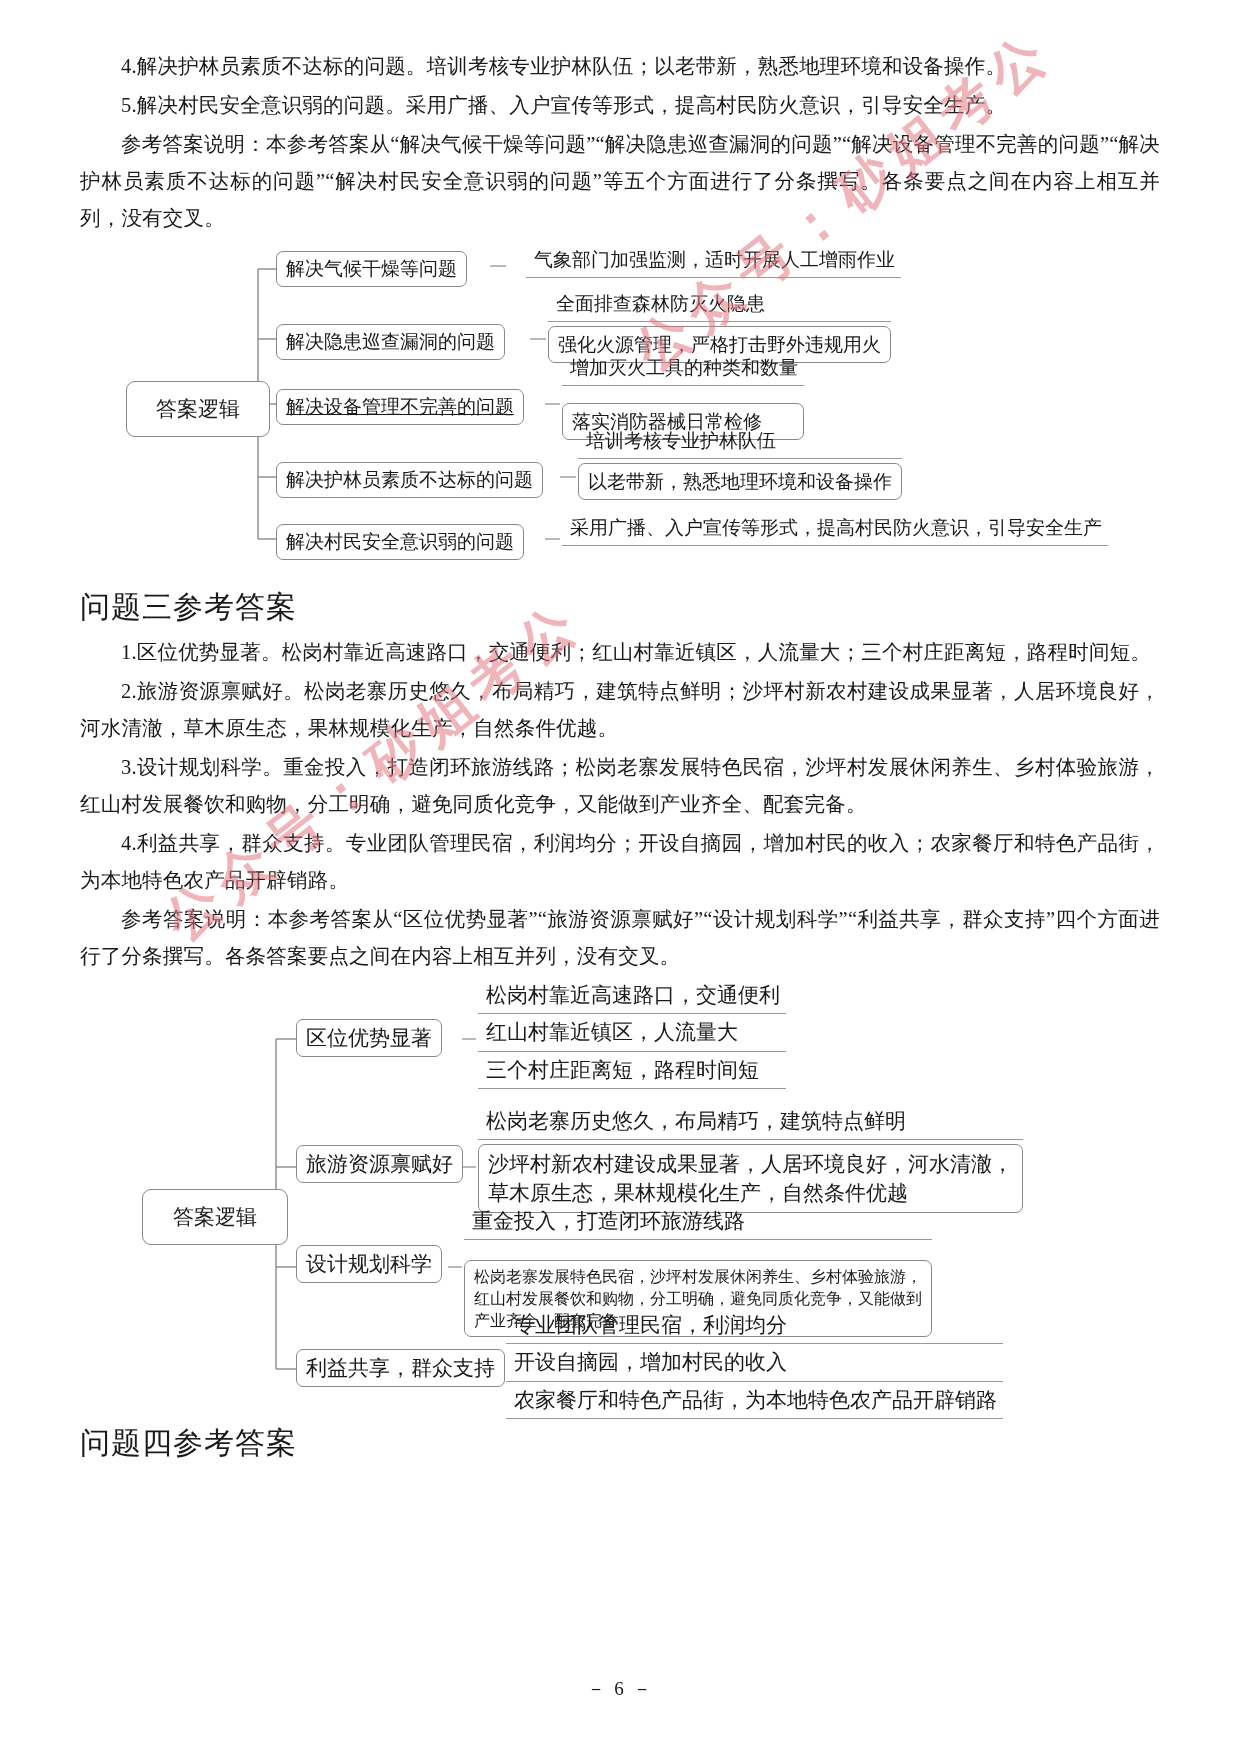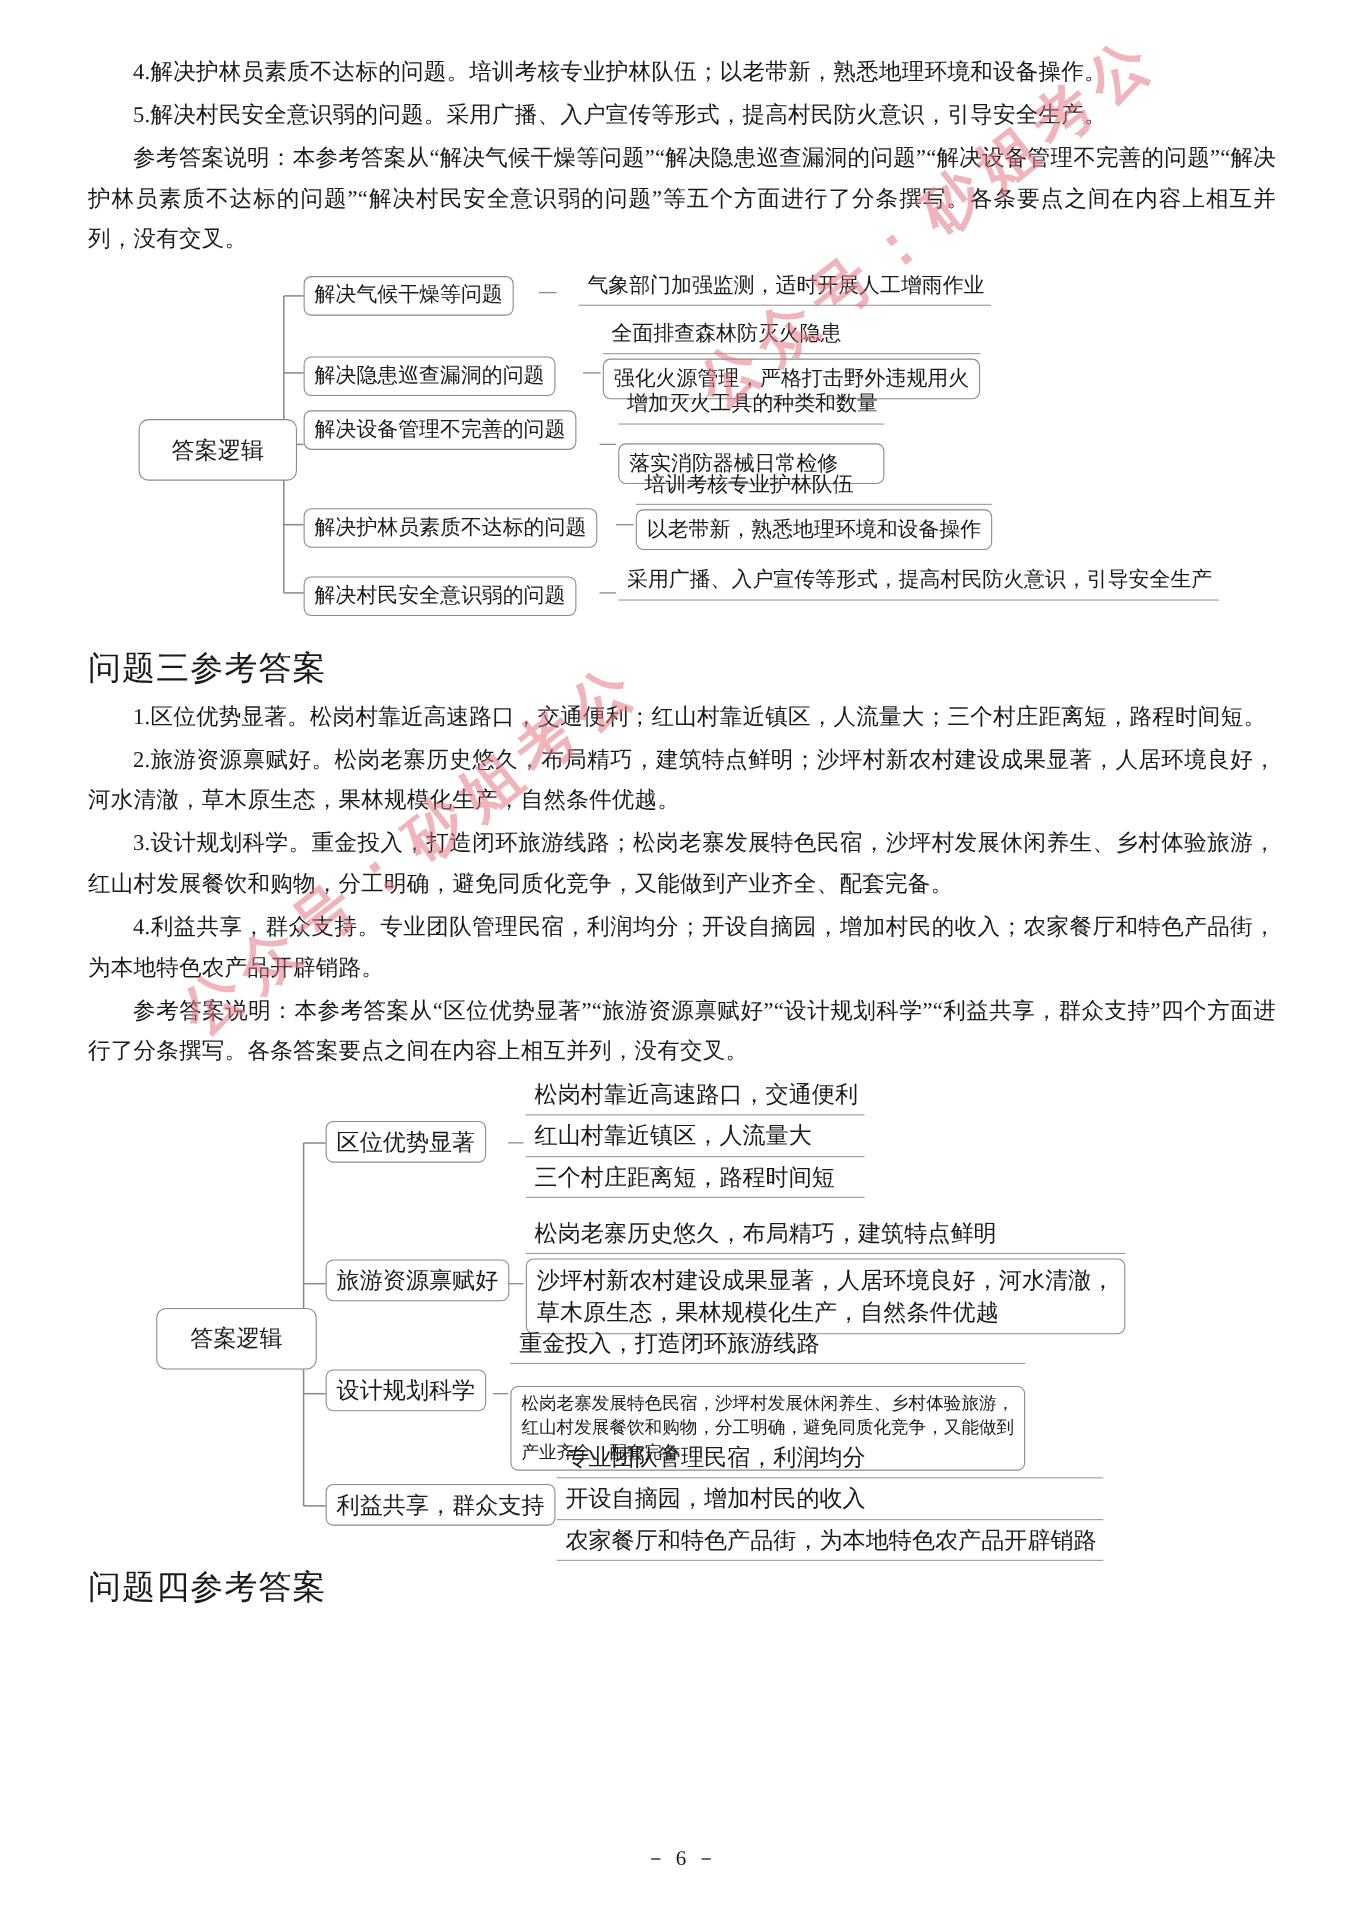--- a/index.html
+++ b/index.html
@@ -98,21 +98,21 @@
     <div class="abs" style="left:436px;top:4px;">
       <div class="leaf-line">气象部门加强监测，适时开展人工增雨作业</div>
     </div>
 
     <div class="node-box abs" style="left:186px;top:85px;">解决隐患巡查漏洞的问题</div>
     <div class="abs" style="left:458px;top:48px;">
       <div class="leaf-line">全面排查森林防灭火隐患</div>
       <div class="leaf-box" style="margin-top:4px;text-align:right;">强化火源管理，严格打击野外违规用火</div>
     </div>
 
-    <div class="node-box abs" style="left:186px;top:134px;">解决设备管理不完善的问题</div>
+    <div class="node-box abs" style="left:186px;top:150px;text-decoration:underline;">解决设备管理不完善的问题</div>
     <div class="abs" style="left:472px;top:112px;">
       <div class="leaf-line">增加灭火工具的种类和数量</div>
       <div class="leaf-box" style="margin-top:17px;">落实消防器械日常检修</div>
     </div>
 
     <div class="node-box abs" style="left:186px;top:223px;">解决护林员素质不达标的问题</div>
     <div class="abs" style="left:488px;top:185px;">
       <div class="leaf-line">培训考核专业护林队伍</div>
       <div class="leaf-box" style="margin-top:4px;">以老带新，熟悉地理环境和设备操作</div>
     </div>

